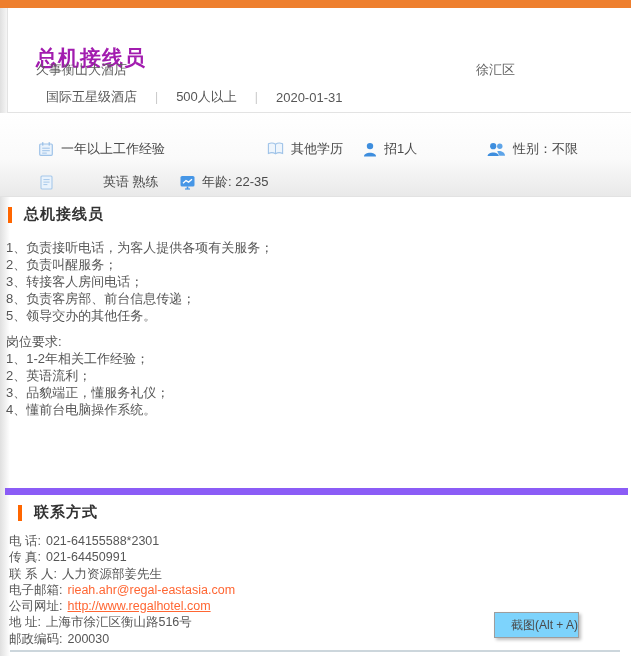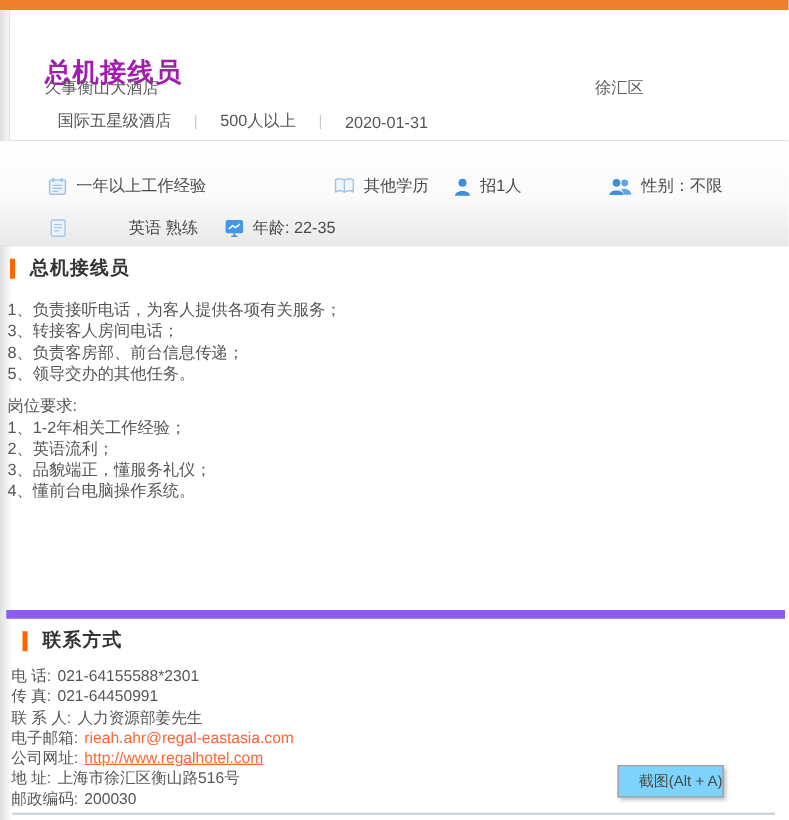--- a/index.html
+++ b/index.html
@@ -193,20 +193,21 @@
 
 </div>
 
 <div class="job-section">
   <div class="section-heading">
     <span class="accent-bar"></span>
     <span class="heading-text">总机接线员</span>
   </div>
   <div class="job-body">
     <div>1、负责接听电话，为客人提供各项有关服务；</div>
+    <div>2、负责叫醒服务；</div>
     <div>3、转接客人房间电话；</div>
     <div>8、负责客房部、前台信息传递；</div>
     <div>5、领导交办的其他任务。</div>
     <div class="spacer"></div>
     <div>岗位要求:</div>
     <div>1、1-2年相关工作经验；</div>
     <div>2、英语流利；</div>
     <div>3、品貌端正，懂服务礼仪；</div>
     <div>4、懂前台电脑操作系统。</div>
   </div>

